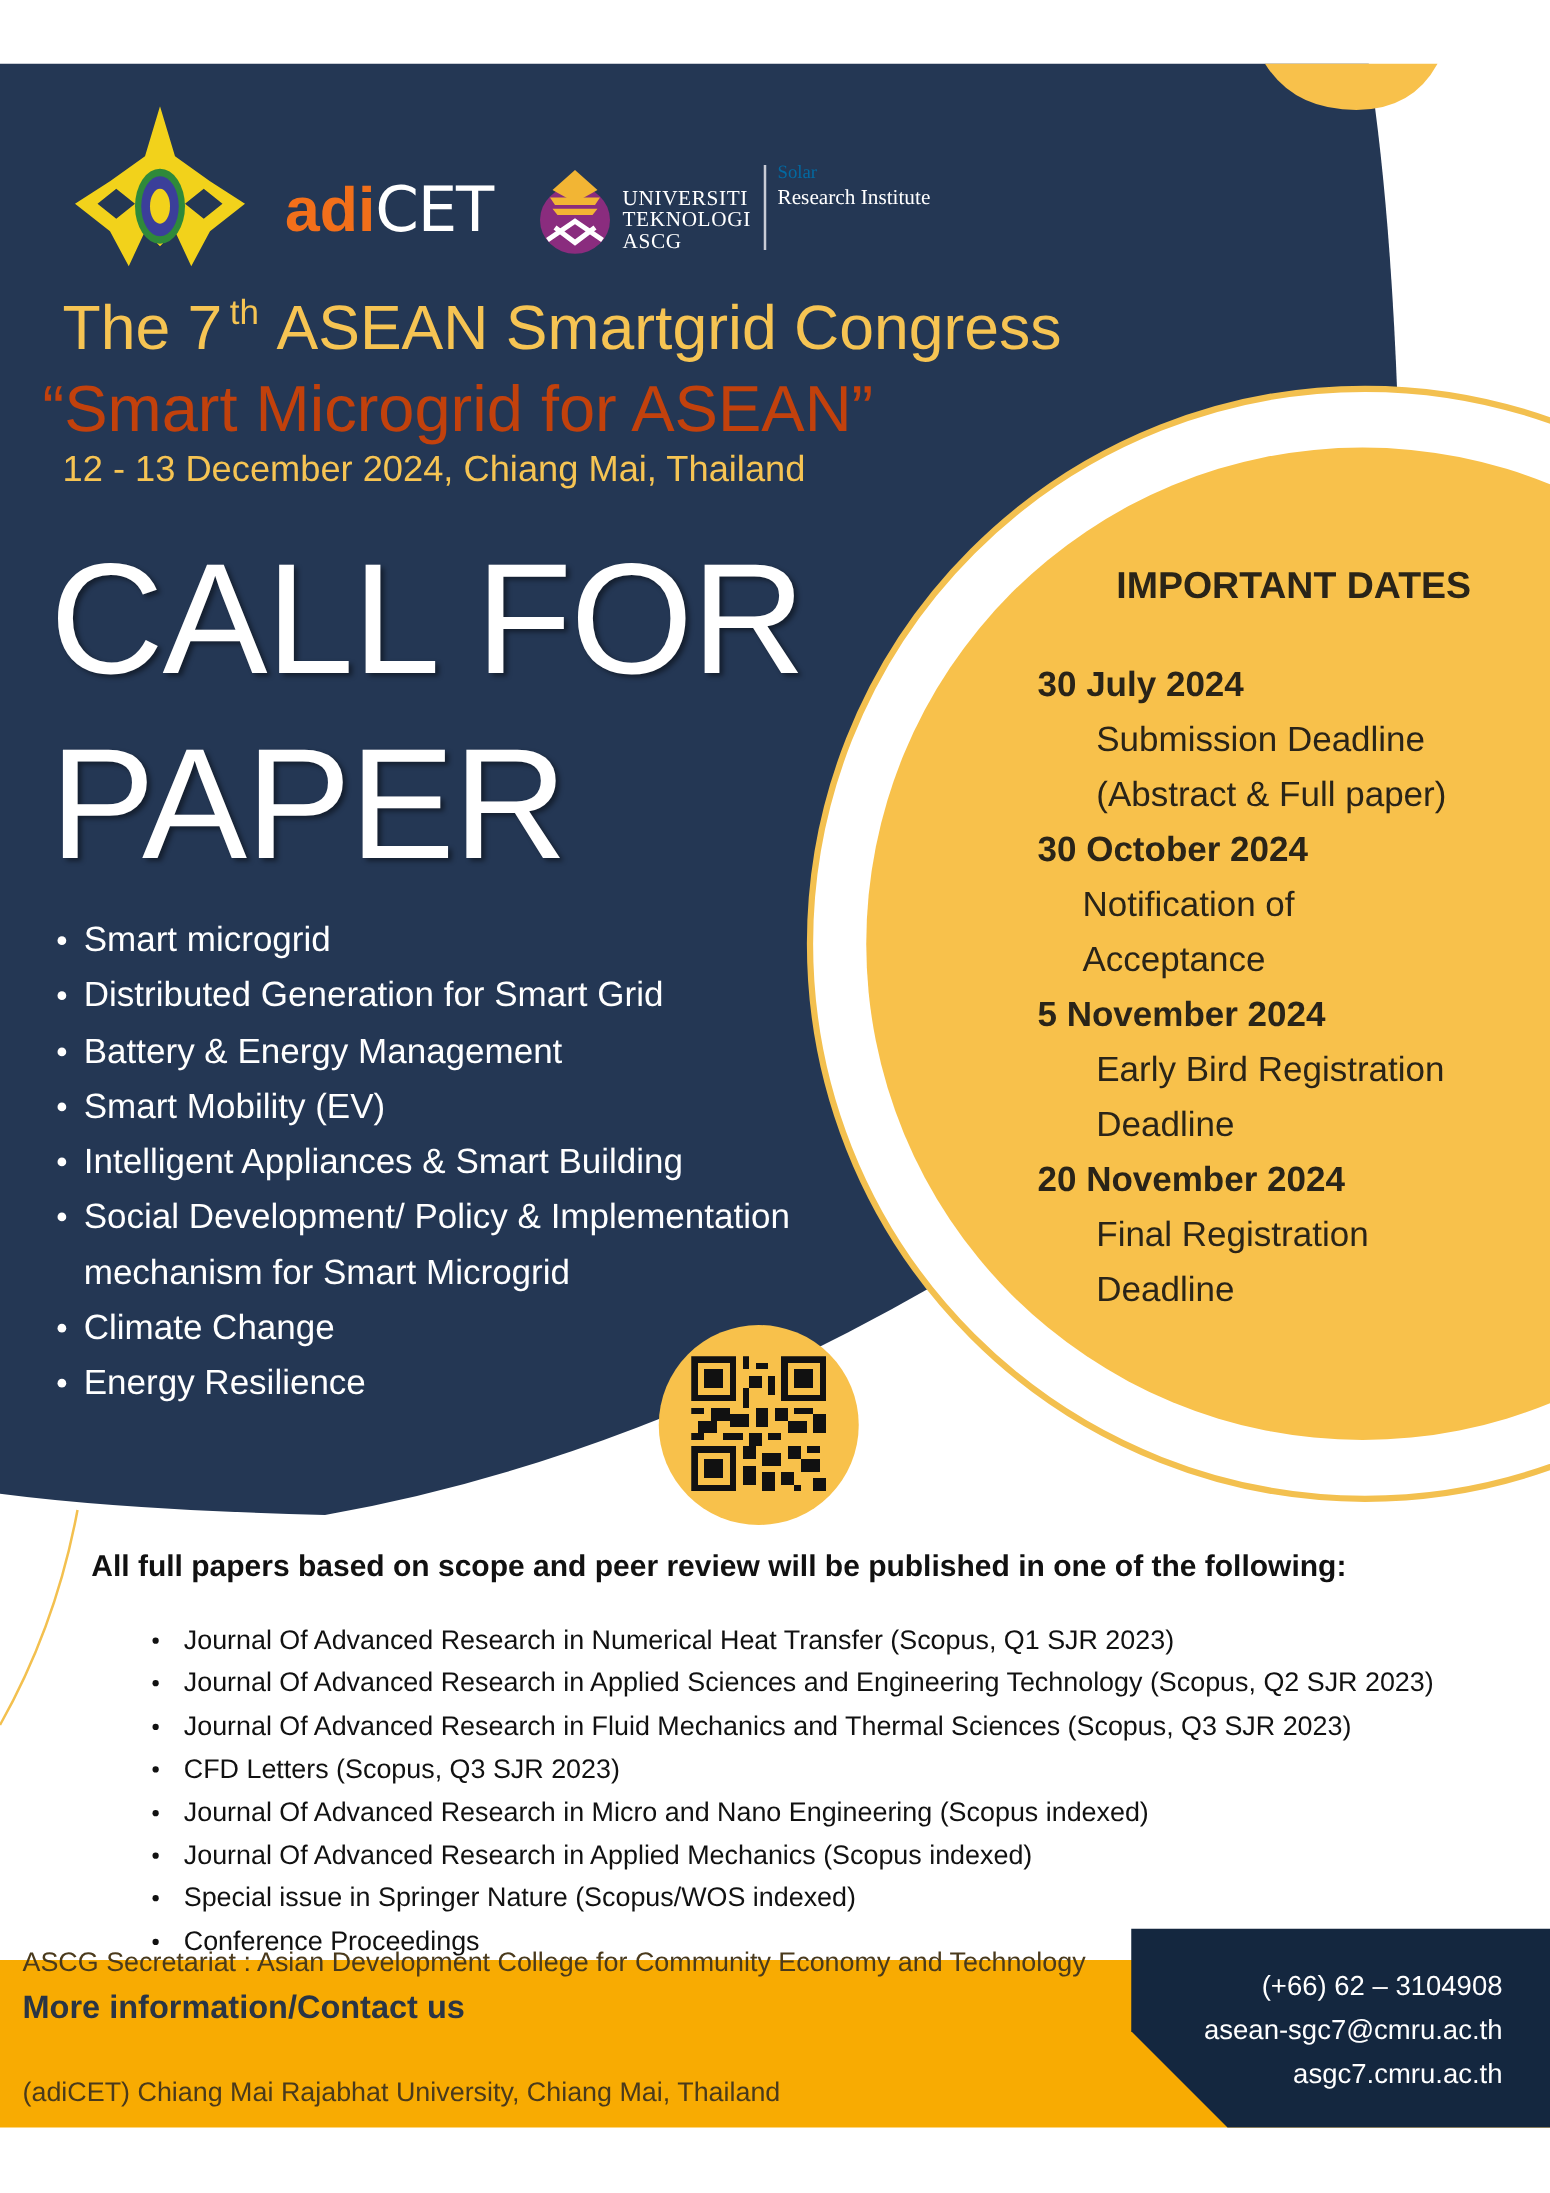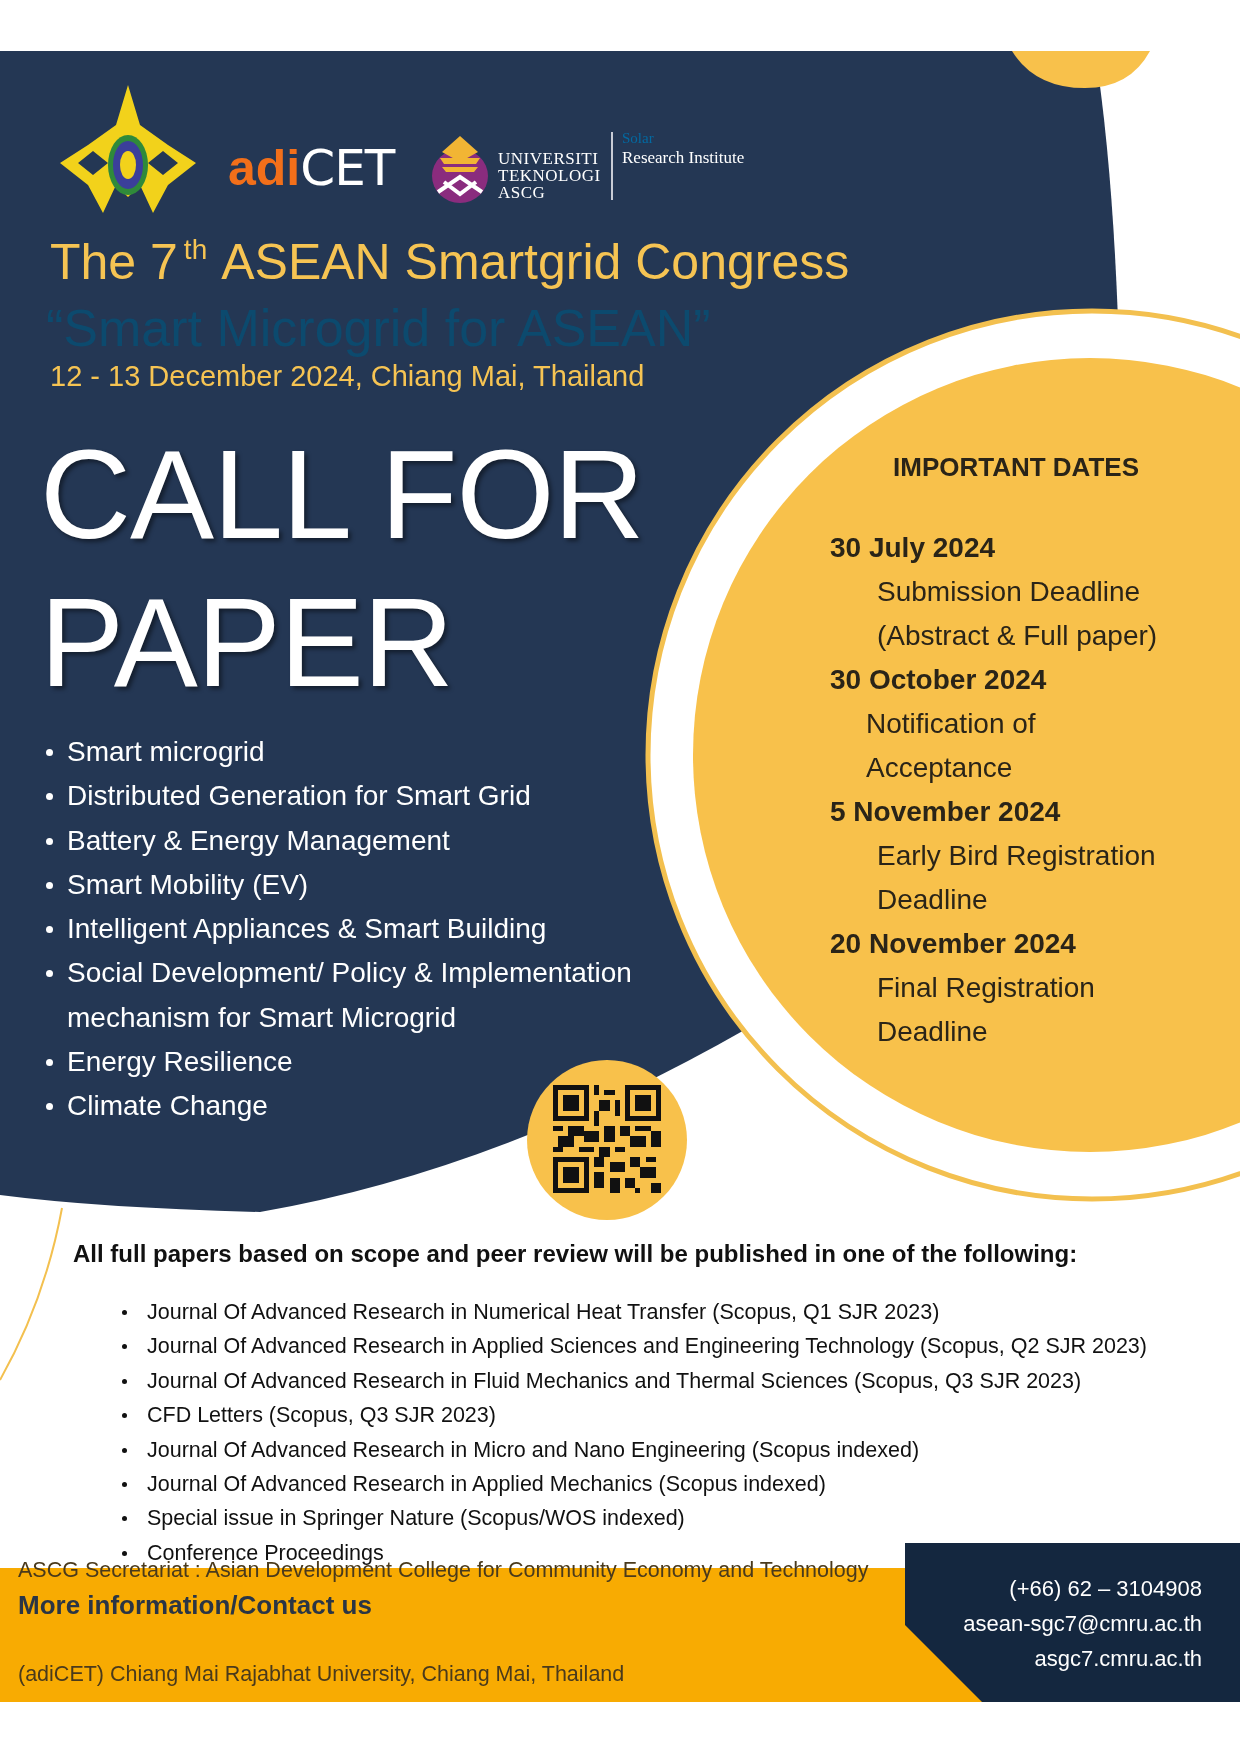--- a/index.html
+++ b/index.html
@@ -11,34 +11,34 @@
   .adicet .adi { color: #f26f1a; font-weight: bold; }
   .adicet .cet { color: #ffffff; font-family: "DejaVu Sans", sans-serif; font-weight: normal; letter-spacing: -1px; }
   .uitm { position: absolute; left: 498px; top: 134px; color: #ffffff; font-family: "Liberation Serif", serif;
           font-size: 17px; line-height: 17px; letter-spacing: 0.5px; }
   .divider { position: absolute; left: 611px; top: 132px; width: 2px; height: 68px; background: #c9ccd6; }
   .solar { position: absolute; left: 622px; top: 130px; font-family: "Liberation Serif", serif; font-size: 15px; color: #0369a1; }
   .rinst { position: absolute; left: 622px; top: 148px; font-family: "Liberation Serif", serif; font-size: 17px; color: #ffffff; }
 
   .t1 { position: absolute; left: 50px; top: 232px; color: #f6c453; font-size: 50px; white-space: nowrap; line-height: 60px; }
   .t1 sup { font-size: 28px; vertical-align: 0; position: relative; top: -20px; margin-left: 6px; margin-right: 14px; }
-  .t2 { position: absolute; left: 46px; top: 297px; color: #0c4a6e; font-size: 52px; white-space: nowrap; line-height: 62px; }
+  .t2 { position: absolute; left: 34px; top: 297px; color: #c2410c; font-size: 52px; white-space: nowrap; line-height: 62px; }
   .t3 { position: absolute; left: 50px; top: 358px; color: #f6c453; font-size: 29px; white-space: nowrap; line-height: 36px; }
 
   .cfp { position: absolute; left: 40px; color: #ffffff; font-size: 126px; line-height: 1; white-space: nowrap;
          letter-spacing: -1px; text-shadow: 3px 3px 4px rgba(0,0,0,0.45); }
   .cfp1 { top: 432px; }
   .cfp2 { top: 580px; }
 
   .topics { position: absolute; left: 44px; top: 730px; list-style: none; margin: 0; padding: 0; color: #ffffff; font-size: 28px; }
   .topics li { position: relative; padding-left: 23px; height: 44.3px; line-height: 44px; white-space: nowrap; }
   .topics li .dot { position: absolute; left: 2px; top: 19px; width: 7px; height: 7px; border-radius: 50%; background: #fff; }
   .topics li.cont { padding-left: 23px; }
 
-  .imp-title { position: absolute; left: 893px; top: 452px; font-size: 26px; font-weight: bold; color: #2a2418; white-space: nowrap; }
+  .imp-title { position: absolute; left: 893px; top: 452px; font-size: 30px; font-weight: bold; color: #2a2418; white-space: nowrap; }
   .dates { position: absolute; left: 830px; top: 526px; color: #2a2418; }
   .dates .d { font-size: 28px; font-weight: bold; height: 44px; line-height: 44px; white-space: nowrap; }
   .dates .desc { font-size: 28px; height: 44px; line-height: 44px; white-space: nowrap; padding-left: 47px; }
   .dates .desc.b { padding-left: 36px; }
 
   .pub-title { position: absolute; left: 73px; top: 1240px; font-size: 24px; font-weight: bold; color: #111; white-space: nowrap; }
   .journals { position: absolute; left: 104px; top: 1279px; list-style: none; margin: 16px; padding: 0; font-size: 21.5px; color: #111; }
   .journals li { position: relative; padding-left: 27px; height: 34.4px; line-height: 34px; white-space: nowrap; }
   .journals li .dot { position: absolute; left: 2px; top: 15px; width: 5px; height: 5px; border-radius: 50%; background: #111; }
 
@@ -108,22 +108,22 @@
 <div class="cfp cfp2">PAPER</div>
 
 <ul class="topics">
   <li><span class="dot"></span><span>Smart microgrid</span></li>
   <li><span class="dot"></span><span>Distributed Generation for Smart Grid</span></li>
   <li><span class="dot"></span><span>Battery &amp; Energy Management</span></li>
   <li><span class="dot"></span><span>Smart Mobility (EV)</span></li>
   <li><span class="dot"></span><span>Intelligent Appliances &amp; Smart Building</span></li>
   <li><span class="dot"></span><span>Social Development/ Policy &amp; Implementation</span></li>
   <li class="cont"><span>mechanism for Smart Microgrid</span></li>
+  <li><span class="dot"></span><span>Climate Change</span></li>
   <li><span class="dot"></span><span>Energy Resilience</span></li>
-  <li><span class="dot"></span><span>Climate Change</span></li>
 </ul>
 
 <div class="imp-title">IMPORTANT DATES</div>
 <div class="dates">
   <div class="d">30 July 2024</div>
   <div class="desc">Submission Deadline</div>
   <div class="desc">(Abstract &amp; Full paper)</div>
   <div class="d">30 October 2024</div>
   <div class="desc b">Notification of</div>
   <div class="desc b">Acceptance</div>

